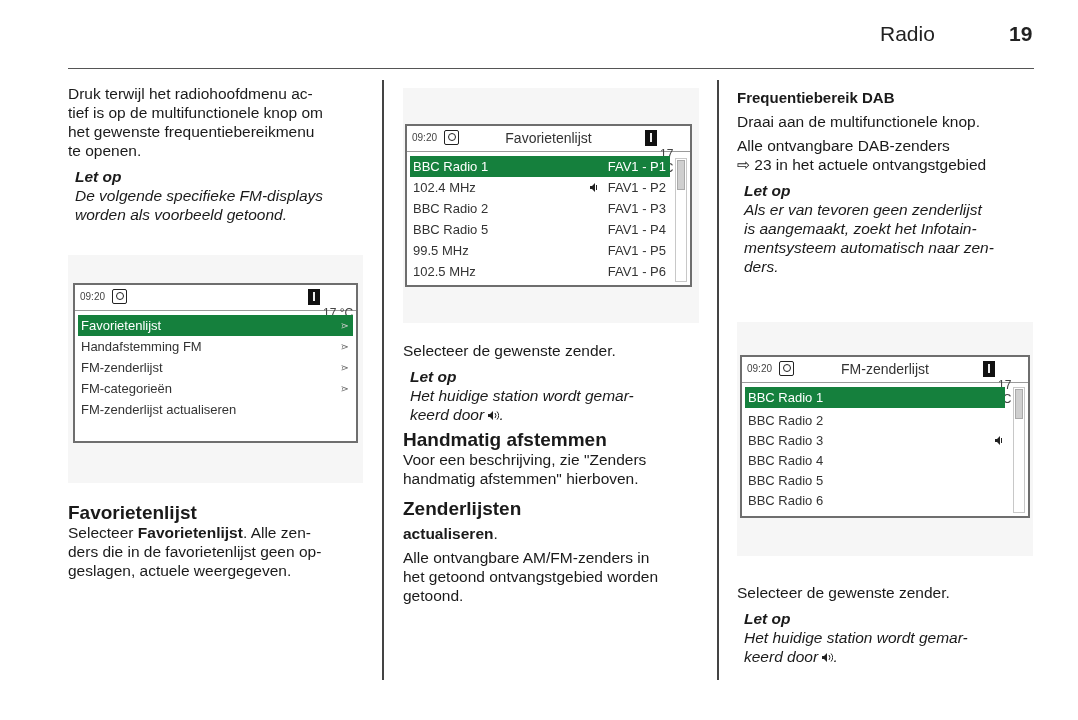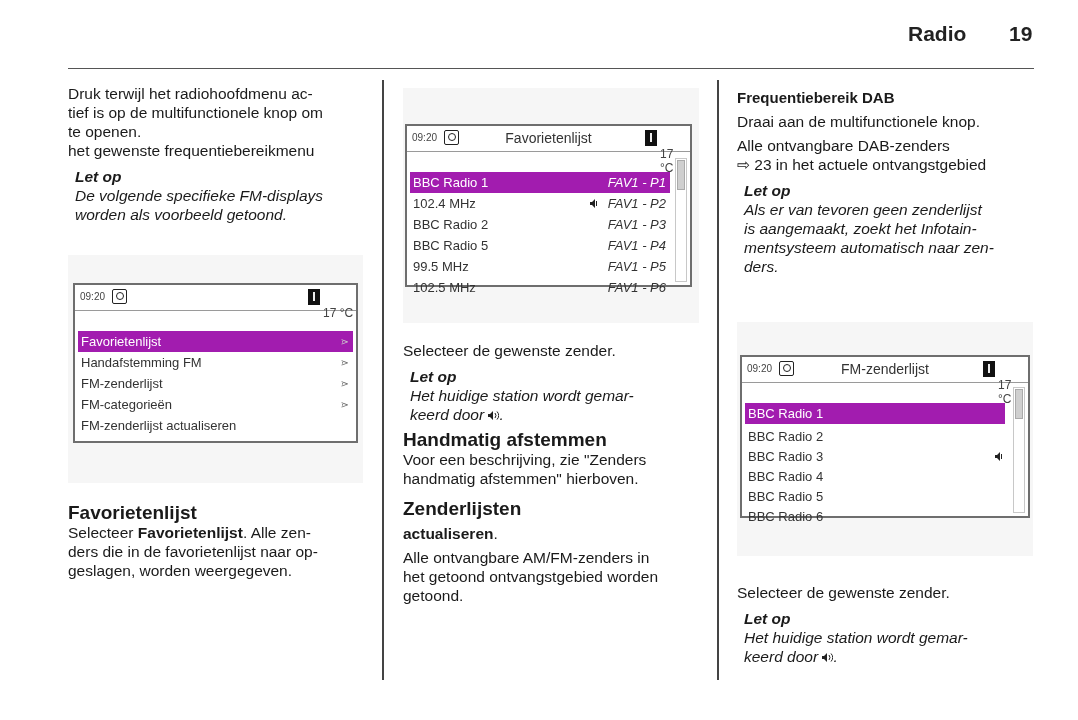--- a/index.html
+++ b/index.html
@@ -1,20 +1,20 @@
 <!DOCTYPE html>
 <html><head>
 <meta charset="utf-8">
 <style>
   * { box-sizing: border-box; margin: 0; padding: 0; }
   html, body { width: 1078px; height: 720px; background: #ffffff; overflow: hidden; }
   body { position: relative; font-family: "Liberation Sans", sans-serif; color: #1a1a1a; }
 
   .page-header { position: absolute; left: 68px; top: 0; width: 966px; height: 69px; border-bottom: 1.5px solid #555; }
-  .page-header .section { position: absolute; left: 812px; top: 22px; font-size: 21px; font-weight: bold; color: #222; margin-left: 28px; }
+  .page-header .section { position: absolute; left: 812px; top: 22px; font-size: 21px; font-weight: normal; color: #222; }
   .page-header .pagenum { position: absolute; left: 941px; top: 22px; font-size: 21px; font-weight: bold; color: #222; }
 
   .divider { position: absolute; top: 80px; width: 1.5px; height: 600px; background: #444; }
 
   .col { position: absolute; top: 84px; width: 300px; font-size: 15.5px; line-height: 19px; }
   .col p { margin: 0; }
   .note { padding-left: 7px; margin-top: 7px; font-style: italic; }
   .note .note-title { font-weight: bold; }
   .h2 { font-size: 19px; font-weight: bold; line-height: 21px; }
   .h3 { font-size: 15px; font-weight: bold; line-height: 19px; }
@@ -28,22 +28,22 @@
   .screen .topbar { position: relative; height: 26px; border-bottom: 1.5px solid #9a9a9a; font-size: 13px; }
   .screen .time { position: absolute; left: 5px; top: 6px; font-size: 10px; color: #444; }
   .screen .clock { position: absolute; left: 37px; top: 4px; width: 15px; height: 15px; border: 1.5px solid #222; border-radius: 2px; background: #fff; }
   .screen .clock::after { content: ""; position: absolute; left: 3px; top: 2px; width: 6px; height: 6px; border-radius: 50%; border: 1.5px solid #222; }
   .screen .title { position: absolute; left: 0; right: 0; top: 4px; text-align: center; font-size: 14px; color: #333; }
   .screen .thermo { position: absolute; top: 4px; width: 12px; height: 16px; background: #111; }
   .screen .thermo::after { content: ""; position: absolute; left: 5px; top: 3px; width: 2px; height: 9px; background: #eee; }
   .screen .temp { position: absolute; top: 21px; font-size: 12px; color: #444; }
   .screen .list { position: absolute; left: 3px; top: 30px; }
   .screen .row { position: relative; height: 21px; font-size: 13px; line-height: 21px; padding-left: 3px; color: #333; }
-  .screen .row.sel { background: #a21caf; color: #fff; margin-top: 16px; }
-  .screen .row .right { position: absolute; right: 4px; top: 0; font-style: italic; }
+  .screen .row.sel { background: #15803d; color: #fff; }
+  .screen .row .right { position: absolute; right: 4px; top: 0; }
   .screen .row .arrow { position: absolute; right: 4px; top: 0; font-size: 10px; color: #666; }
   .screen .row.sel .arrow { color: #ccc; }
   .screen .row .spk { position: absolute; top: 6px; width: 7px; height: 9px; }
   .screen .scroll { position: absolute; right: 3px; top: 32px; width: 12px; border: 1px solid #c8c8c8; background: #fff; }
   .screen .scroll .thumb { position: absolute; left: 1px; right: 1px; top: 1px; height: 30px; background: #cfcfcf; border: 1px solid #aaa; }
   .spk-inline { display: inline-block; vertical-align: -1px; }
 </style>
 </head>
 <body>
 
@@ -51,22 +51,22 @@
   <span class="section">Radio</span>
   <span class="pagenum">19</span>
 </div>
 
 <div class="divider" style="left:382px"></div>
 <div class="divider" style="left:717px"></div>
 
 <div class="col" style="left:68px">
   <p>Druk terwijl het radiohoofdmenu ac-</p>
   <p>tief is op de multifunctionele knop om</p>
+  <p>het gewenste frequentiebereikmenu</p>
   <p>te openen.</p>
-  <p>het gewenste frequentiebereikmenu</p>
   <div class="note">
     <p class="note-title">Let op</p>
     <p>De volgende specifieke FM-displays</p>
     <p>worden als voorbeeld getoond.</p>
   </div>
 </div>
 
 <div class="figure" style="left:68px; top:255px; width:295px; height:228px;">
   <div class="screen" style="left:5px; top:28px; width:285px; height:160px;">
     <div class="topbar">
@@ -95,22 +95,22 @@
       <div class="row">
         <span>FM-zenderlijst actualiseren</span>
       </div>
     </div>
   </div>
 </div>
 
 <div class="col" style="left:68px; top:502px;">
   <p class="h2">Favorietenlijst</p>
   <p><span>Selecteer </span><b>Favorietenlijst</b><span>. Alle zen-</span></p>
-  <p>ders die in de favorietenlijst naar op-</p>
-  <p>geslagen, worden weergegeven.</p>
+  <p>ders die in de favorietenlijst geen op-</p>
+  <p>geslagen, actuele weergegeven.</p>
 </div>
 
 <div class="figure" style="left:403px; top:88px; width:296px; height:235px;">
   <div class="screen" style="left:2px; top:36px; width:287px; height:163px;">
     <div class="topbar">
       <span class="time">09:20</span>
       <span class="clock"></span>
       <span class="title">Favorietenlijst</span>
       <span class="thermo" style="left:238px"></span>
       <span class="temp" style="left:253px">17 °C</span>

